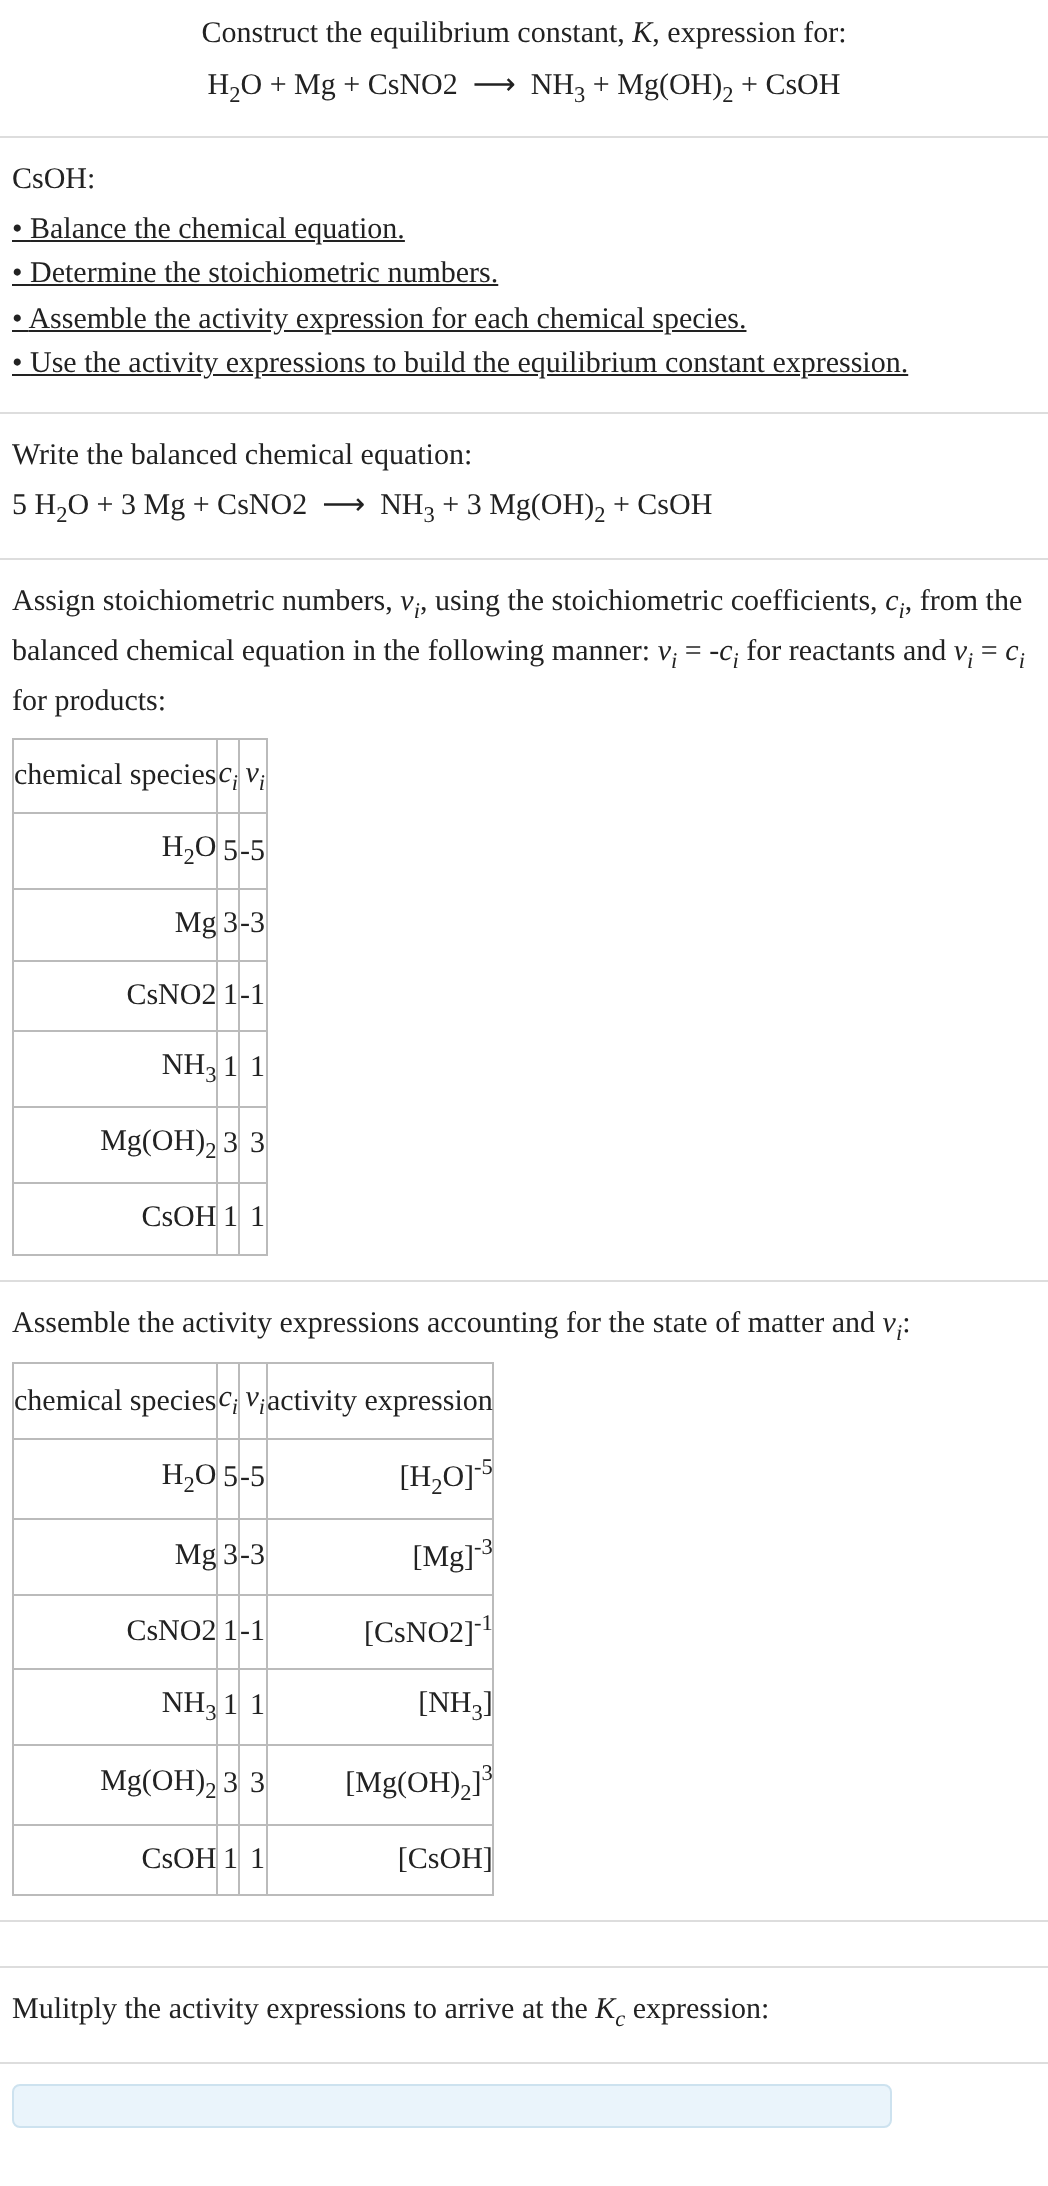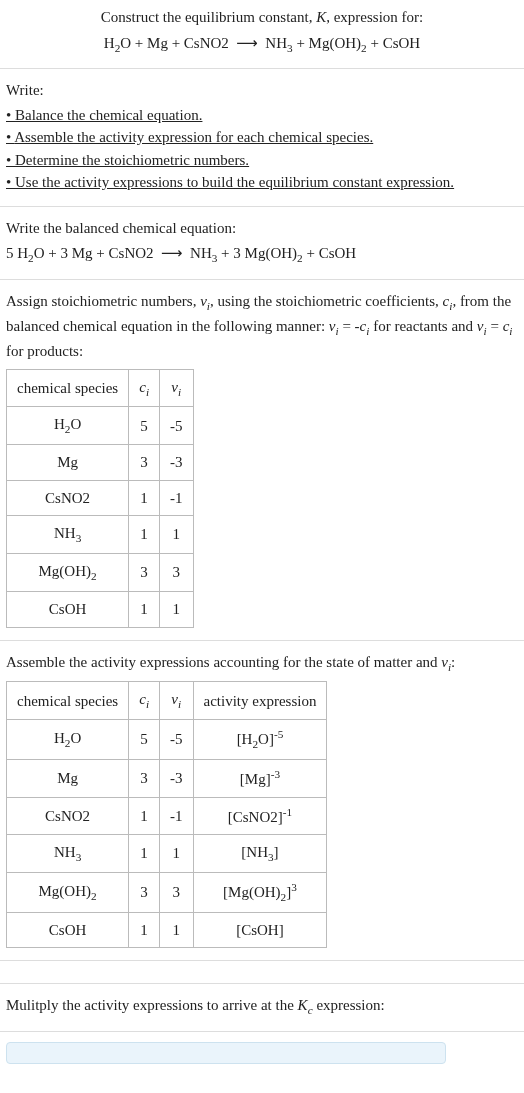--- a/index.html
+++ b/index.html
@@ -19,22 +19,22 @@
     .eq { margin-top: 3px; }
     .plan-title { margin-bottom: 2px; }
     .plan-list { margin: 0; padding: 0; list-style: none; text-decoration: underline; }
     .plan-list li::before { content: "• "; }
     table {
       border-collapse: collapse;
       margin-top: 6px;
     }
     th, td {
       border: 1px solid #bbb;
-      padding: 6px 10px;
-      text-align: center;
+      padding: 6px 0;
+      text-align: right;
       vertical-align: middle;
       font-weight: normal;
     }
     th { background: #fff; }
     .sub { vertical-align: sub; font-size: 0.75em; }
     .sup { vertical-align: super; font-size: 0.75em; }
     .ital { font-style: italic; }
     .answer-box {
       background: #eaf4fb;
       border: 1px solid #cde2ef;
@@ -45,25 +45,25 @@
   </style>
 </head>
 <body>
 
 <div class="section intro">
   <div>Construct the equilibrium constant, <span class="ital">K</span>, expression for:</div>
   <div class="eq">H<span class="sub">2</span>O + Mg + CsNO2 &nbsp;⟶&nbsp; NH<span class="sub">3</span> + Mg(OH)<span class="sub">2</span> + CsOH</div>
 </div>
 
 <div class="section">
-  <div class="plan-title">Write:</div>
+  <div class="plan-title">CsOH:</div>
   <ul class="plan-list">
     <li>Balance the chemical equation.</li>
+    <li>Determine the stoichiometric numbers.</li>
     <li>Assemble the activity expression for each chemical species.</li>
-    <li>Determine the stoichiometric numbers.</li>
     <li>Use the activity expressions to build the equilibrium constant expression.</li>
   </ul>
 </div>
 
 <div class="section">
   <div>Write the balanced chemical equation:</div>
   <div class="eq">5 H<span class="sub">2</span>O + 3 Mg + CsNO2 &nbsp;⟶&nbsp; NH<span class="sub">3</span> + 3 Mg(OH)<span class="sub">2</span> + CsOH</div>
 </div>
 
 <div class="section">

